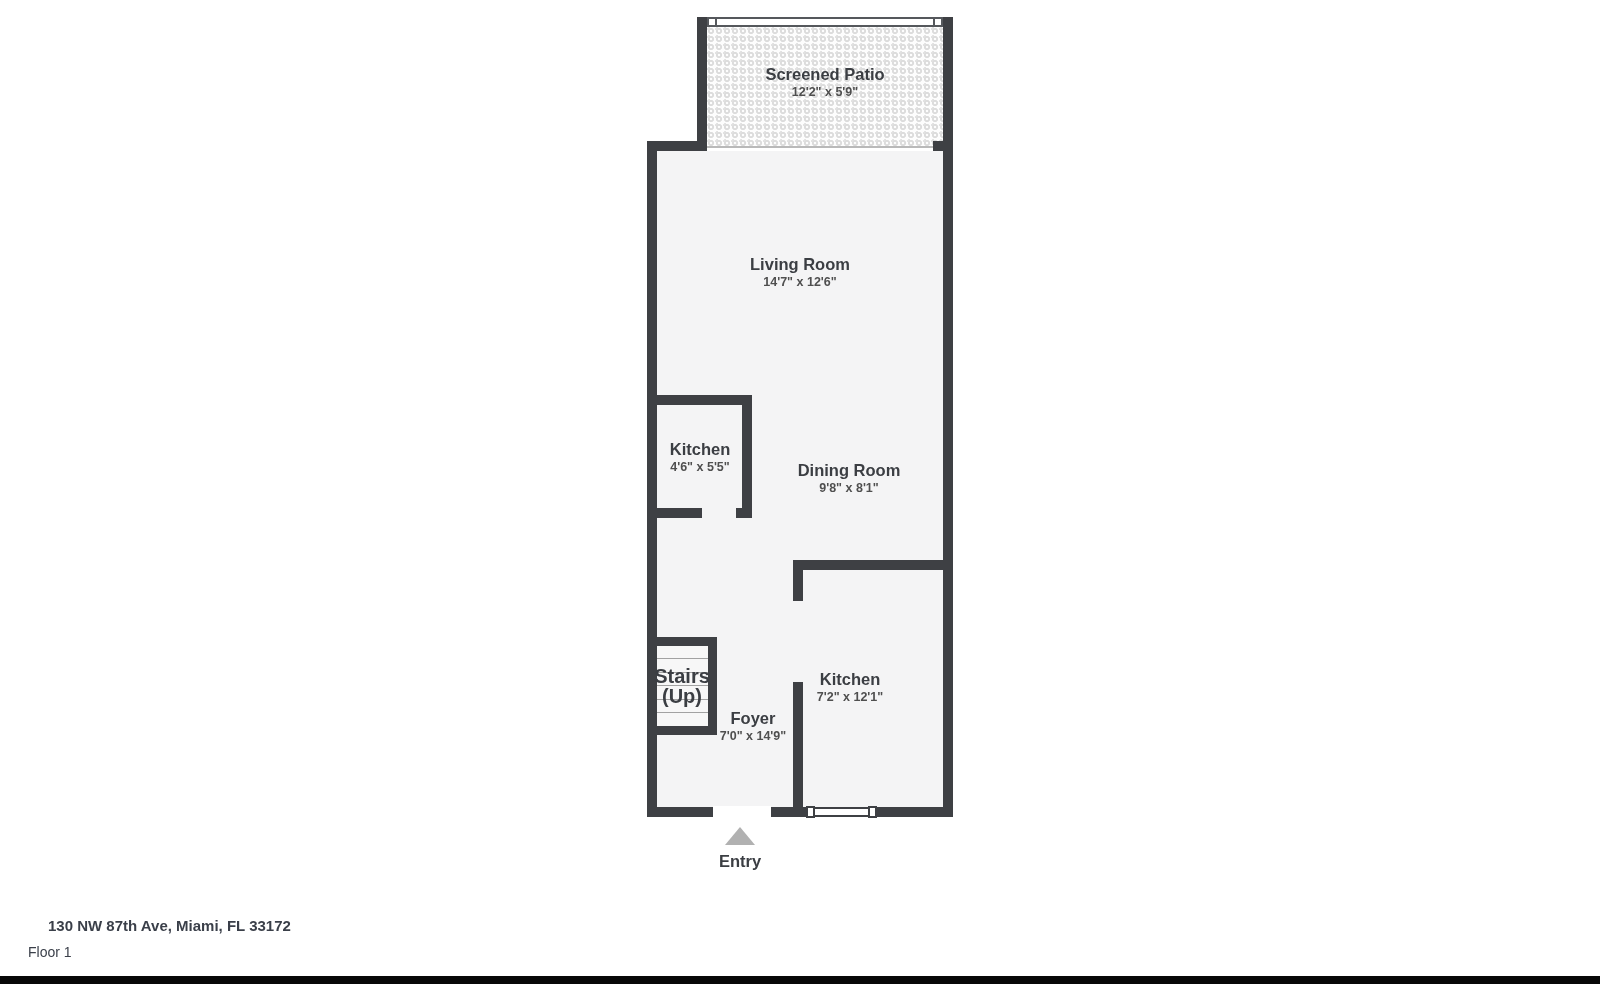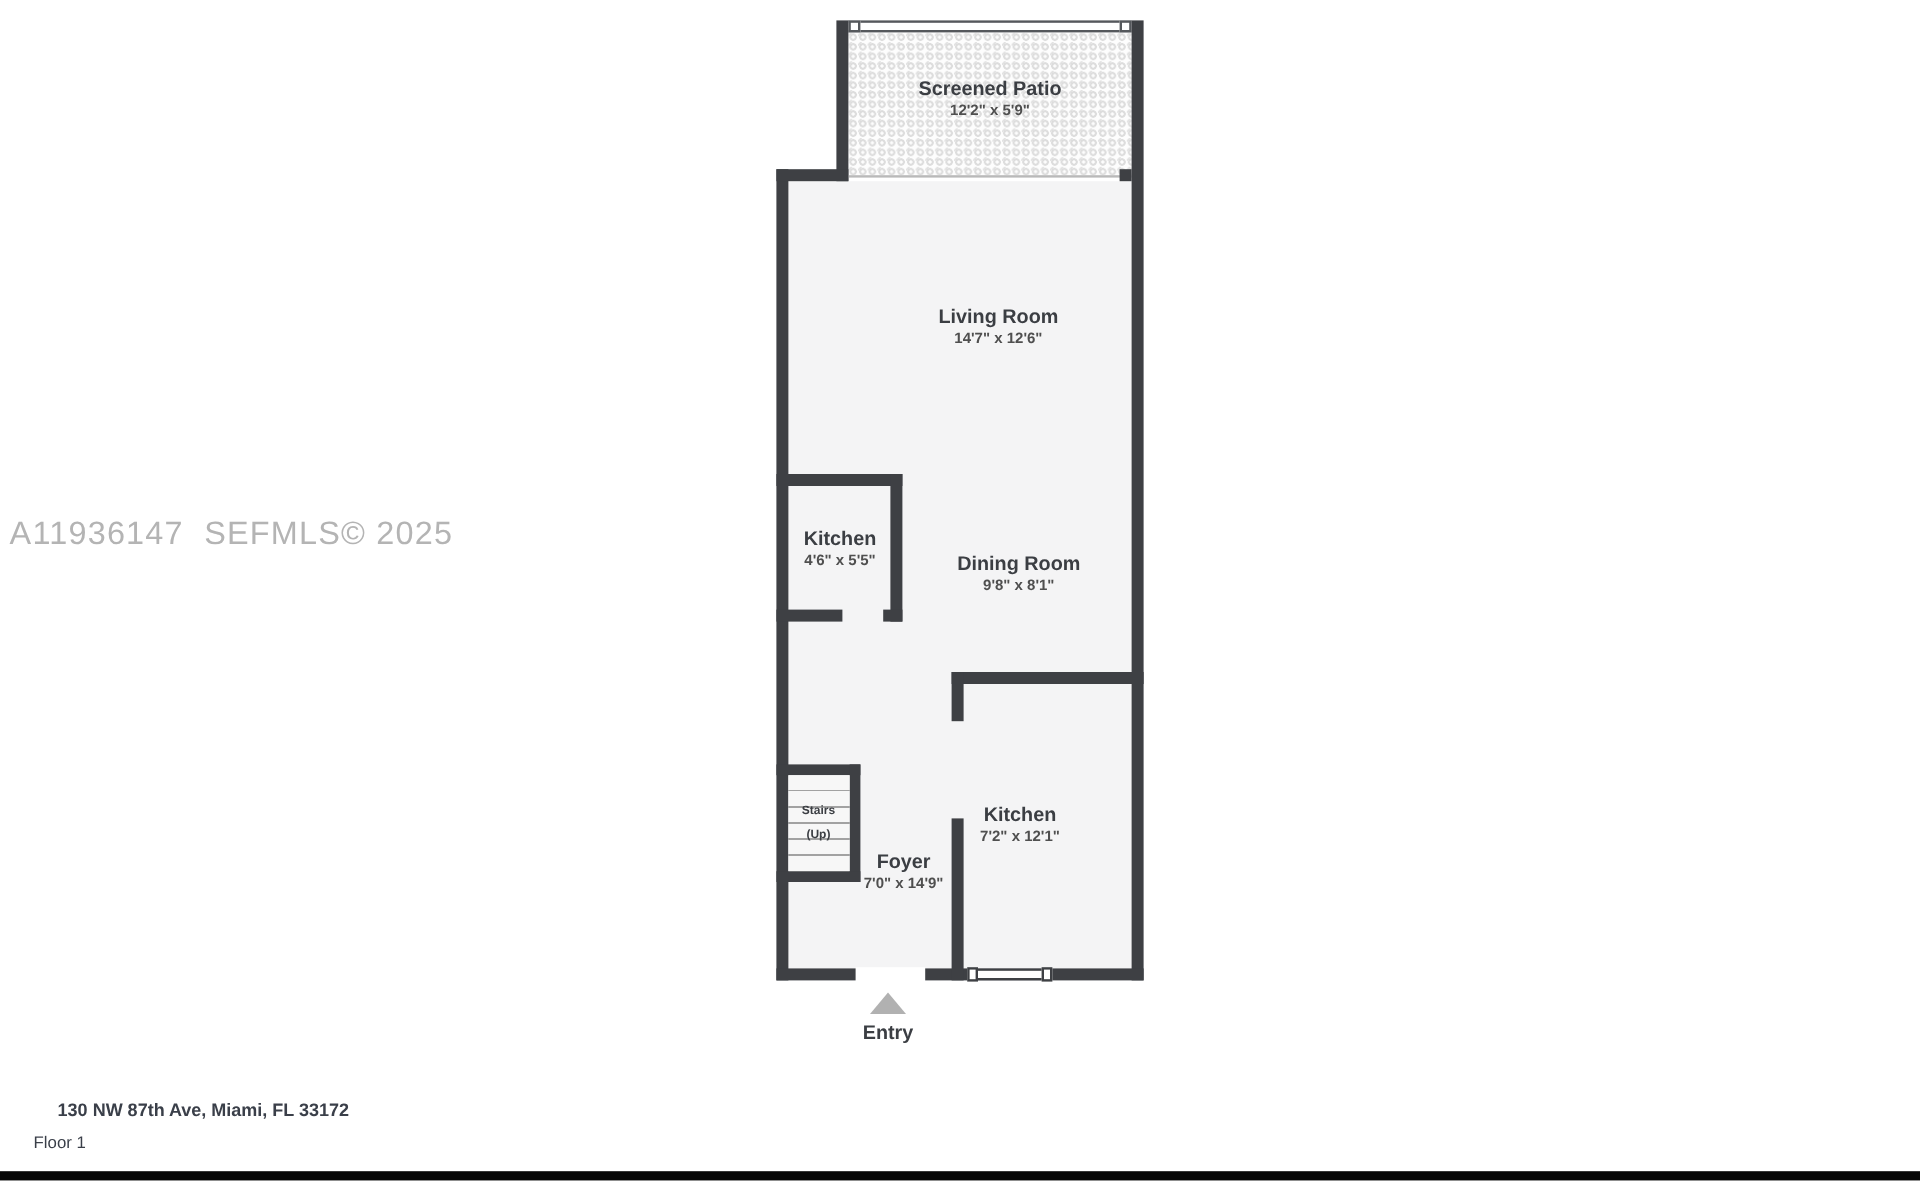--- a/index.html
+++ b/index.html
@@ -41,21 +41,21 @@
     border:2px solid #3e4044;box-sizing:border-box;
   }
   .entry-arrow{
     position:absolute;left:725px;top:827px;width:0;height:0;
     border-left:15px solid transparent;border-right:15px solid transparent;
     border-bottom:18px solid #b1b1b1;
   }
   
   .room-label{position:absolute;transform:translateX(-50%);text-align:center;color:#3b3e43;}
   .room-name{font-size:16.5px;font-weight:700;line-height:19px;white-space:nowrap;text-align:center;}
-  .room-name--sm{font-size:10px;}
+  .room-name--sm{font-size:20px;}
   .room-dims{font-size:12.5px;font-weight:700;line-height:17px;color:#4f4f4f;white-space:nowrap;}
   .entry-label{
     position:absolute;left:740px;top:852px;transform:translateX(-50%);
     font-size:16.5px;font-weight:700;color:#3b3e43;white-space:nowrap;
   }
   .watermark{
     position:absolute;left:8px;top:429px;font-size:27px;font-weight:400;
     color:#b4b4b4;letter-spacing:1px;white-space:pre;
   }
   
@@ -65,21 +65,20 @@
     position:absolute;left:760px;top:951px;transform:translateX(-50%);
     font-size:12px;font-weight:700;color:#3a3f49;white-space:nowrap;
   }
   .bottom-bar{position:absolute;left:0;top:976px;width:1600px;height:8px;background:#070707;}
 </style>
 </head>
 <body>
 
 <div class="canvas">
 
-  <div class="watermark">A11936147  SEFMLS© 2025</div>
 
   <div class="floor" style="left:657px;top:151px;width:286px;height:656px;"></div>
   <div class="patio-floor"></div>
 
   <div class="screen-band"></div>
   <div class="screen-cap" style="left:707px;"></div>
   <div class="screen-cap" style="left:933px;"></div>
   <div class="wall" style="left:697px;top:17px;width:10px;height:134px;"></div>
   <div class="slide-line"></div>
 
@@ -106,21 +105,21 @@
   <div class="entry-gap"></div>
   <div class="window-band"></div>
   <div class="window-cap" style="left:806px;"></div>
   <div class="window-cap" style="left:868px;"></div>
 
   <div class="room-label" style="left:825px;top:65px;">
     <div class="room-name">Screened Patio</div>
     <div class="room-dims">12'2" x 5'9"</div>
   </div>
 
-  <div class="room-label" style="left:800px;top:255px;margin-left:32px;">
+  <div class="room-label" style="left:800px;top:255px;">
     <div class="room-name">Living Room</div>
     <div class="room-dims">14'7" x 12'6"</div>
   </div>
 
   <div class="room-label" style="left:700px;top:440px;">
     <div class="room-name">Kitchen</div>
     <div class="room-dims">4'6" x 5'5"</div>
   </div>
 
   <div class="room-label" style="left:849px;top:461px;">

